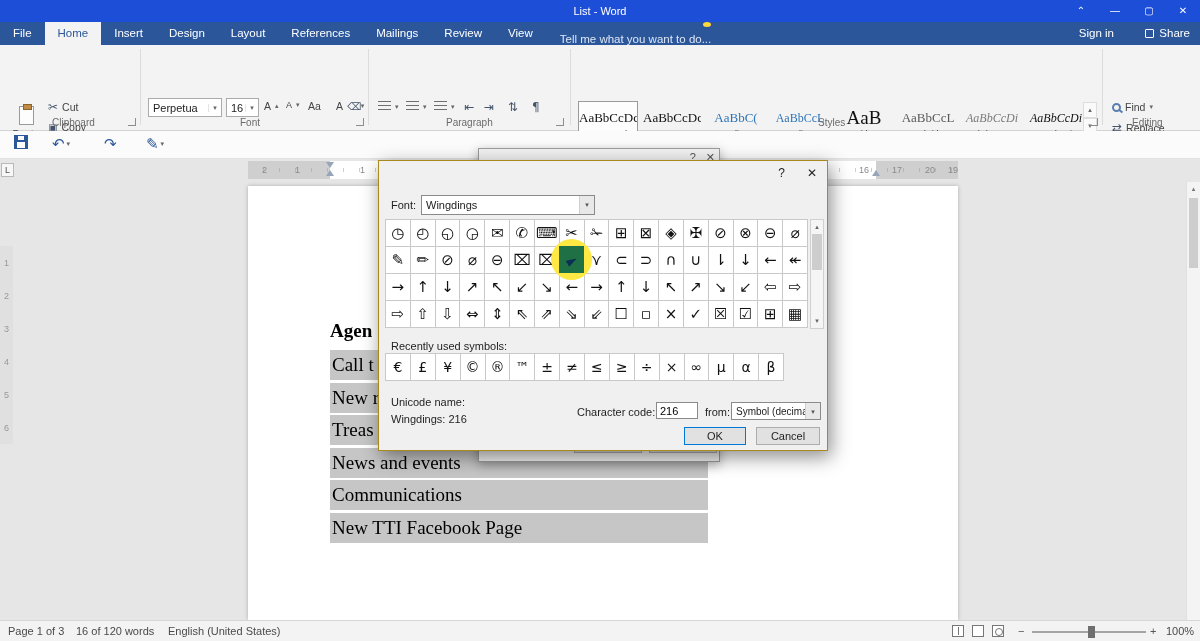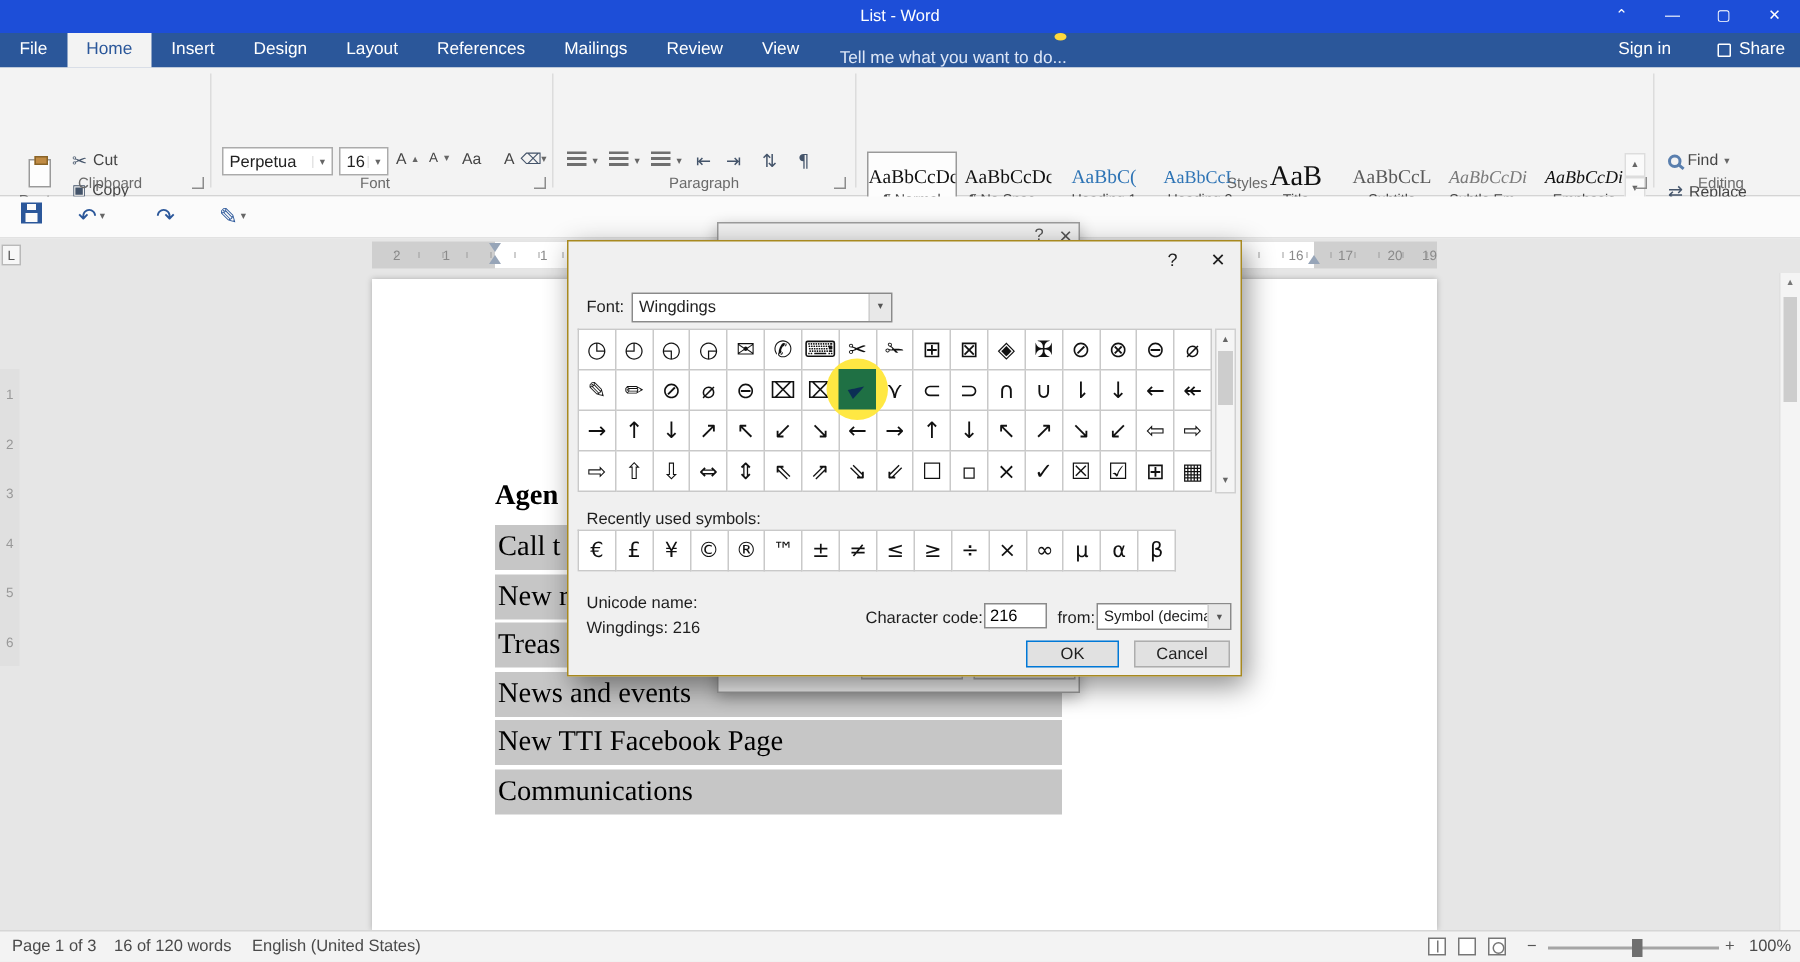--- a/index.html
+++ b/index.html
@@ -395,22 +395,22 @@
     </div>
 
   <div class="page">
     <div class="doc-heading">Agen</div>
     <div class="doc-lines">
 
     <div class="doc-line">Call t</div>
         <div class="doc-line">New r</div>
         <div class="doc-line">Treas</div>
         <div class="doc-line">News and events</div>
+        <div class="doc-line">Communications</div>
         <div class="doc-line">New TTI Facebook Page</div>
-        <div class="doc-line">Communications</div>
       </div>
   </div>
   <div class="vscroll">
     <span class="arr">▴</span>
     <span class="vthumb"></span>
   </div>
 
   <div class="bdialog">
     <div class="bd-controls">
       <span>?</span>

